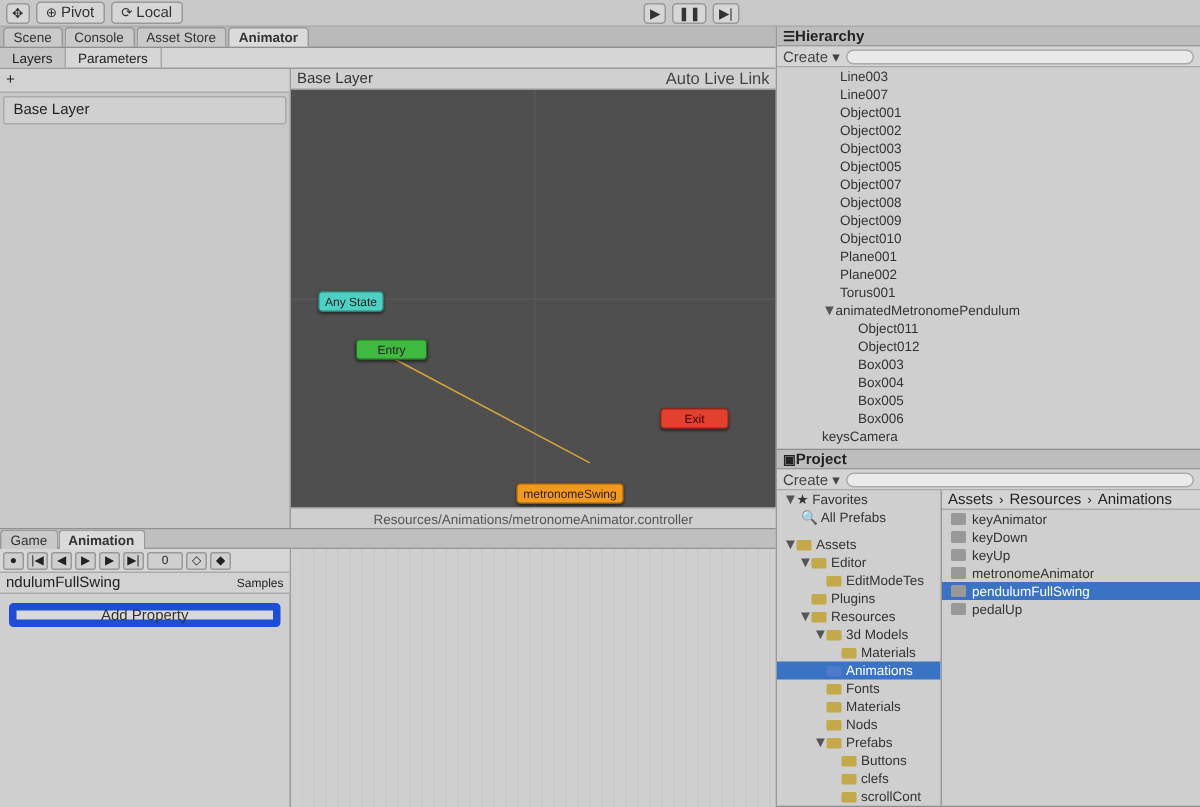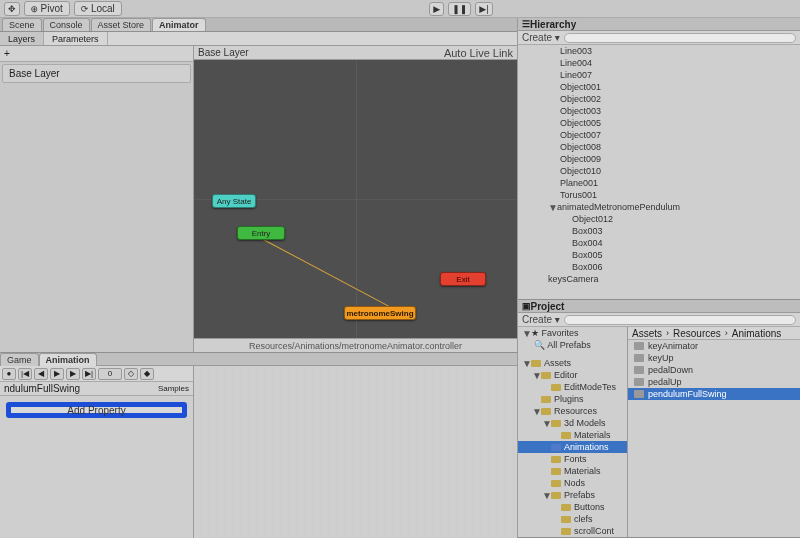--- a/index.html
+++ b/index.html
@@ -139,21 +139,21 @@
             <span class="bc-right">Auto Live Link</span>
           </div>
           <div class="canvas">
             <div class="grid-h" style="top:50%"></div>
             <div class="grid-v" style="left:50%"></div>
 
             <div class="edge" style="left:58px; top:173px; width:160px; transform:rotate(28deg);"></div>
 
             <div class="node teal" style="left:18px;  top:134px;">Any State</div>
             <div class="node green" style="left:14px;  top:166px;margin-left:29px;">Entry</div>
-            <div class="node orange" style="left:150px; top:246px;font-weight:bold;">metronomeSwing</div>
+            <div class="node orange" style="left:150px; top:262px;">metronomeSwing</div>
             <div class="node red" style="left:246px; top:168px;">Exit</div>
           </div>
           <div class="canvas-footer">Resources/Animations/metronomeAnimator.controller</div>
         </div>
       </div>
 
       <div class="anim-panel">
         <div class="anim-tabs">
           <div class="tab">Game</div>
           <div class="tab active">Animation</div>
@@ -187,33 +187,34 @@
     <div class="col-right">
 
       <div class="panel" style="height:292px;">
         <div class="panel-title">☰ <span>Hierarchy</span></div>
         <div class="panel-subbar">
           <span><span>Create</span> ▾</span>
           <div class="search-box"></div>
         </div>
         <div class="panel-body" id="hierarchy-body">
             <div class="tree-item indent2">Line003</div>
-            <div class="tree-item indent2">Line004</div>
             <div class="tree-item indent2">Line007</div>
             <div class="tree-item indent2">Object001</div>
             <div class="tree-item indent2">Object002</div>
             <div class="tree-item indent2">Object003</div>
             <div class="tree-item indent2">Object005</div>
             <div class="tree-item indent2">Object007</div>
             <div class="tree-item indent2">Object008</div>
             <div class="tree-item indent2">Object009</div>
             <div class="tree-item indent2">Object010</div>
             <div class="tree-item indent2">Plane001</div>
+            <div class="tree-item indent2">Plane002</div>
             <div class="tree-item indent2">Torus001</div>
             <div class="tree-item indent1"><span class="tree-arrow">▼</span>animatedMetronomePendulum</div>
+            <div class="tree-item indent3">Object011</div>
             <div class="tree-item indent3">Object012</div>
             <div class="tree-item indent3">Box003</div>
             <div class="tree-item indent3">Box004</div>
             <div class="tree-item indent3">Box005</div>
             <div class="tree-item indent3">Box006</div>
             <div class="tree-item indent1">keysCamera</div>
           </div>
       </div>
 
       <div class="panel" style="flex:1;">
@@ -244,24 +245,25 @@
               <div class="tree-item" style="padding-left: 34px;"><span class="tree-arrow"></span><span class="folder-ico"></span>scrollCont</div>
             </div>
           <div class="proj-right">
             <div class="proj-crumb">
               <span>Assets</span> ›
               <span>Resources</span> ›
               <span>Animations</span>
             </div>
             <div class="proj-list" id="proj-files">
                 <div class="pl-item"><span class="pl-ico"></span>keyAnimator</div>
+                <div class="pl-item"><span class="pl-ico"></span>keyDown</div>
                 <div class="pl-item"><span class="pl-ico"></span>keyUp</div>
-                <div class="pl-item"><span class="pl-ico"></span>pedalDown</div>
+                <div class="pl-item"><span class="pl-ico"></span>metronomeAnimator</div>
+                <div class="pl-item sel"><span class="pl-ico"></span>pendulumFullSwing</div>
                 <div class="pl-item"><span class="pl-ico"></span>pedalUp</div>
-                <div class="pl-item sel"><span class="pl-ico"></span>pendulumFullSwing</div>
               </div>
           </div>
         </div>
       </div>
 
     </div>
   </div>
 </div>
 
 </body></html>

